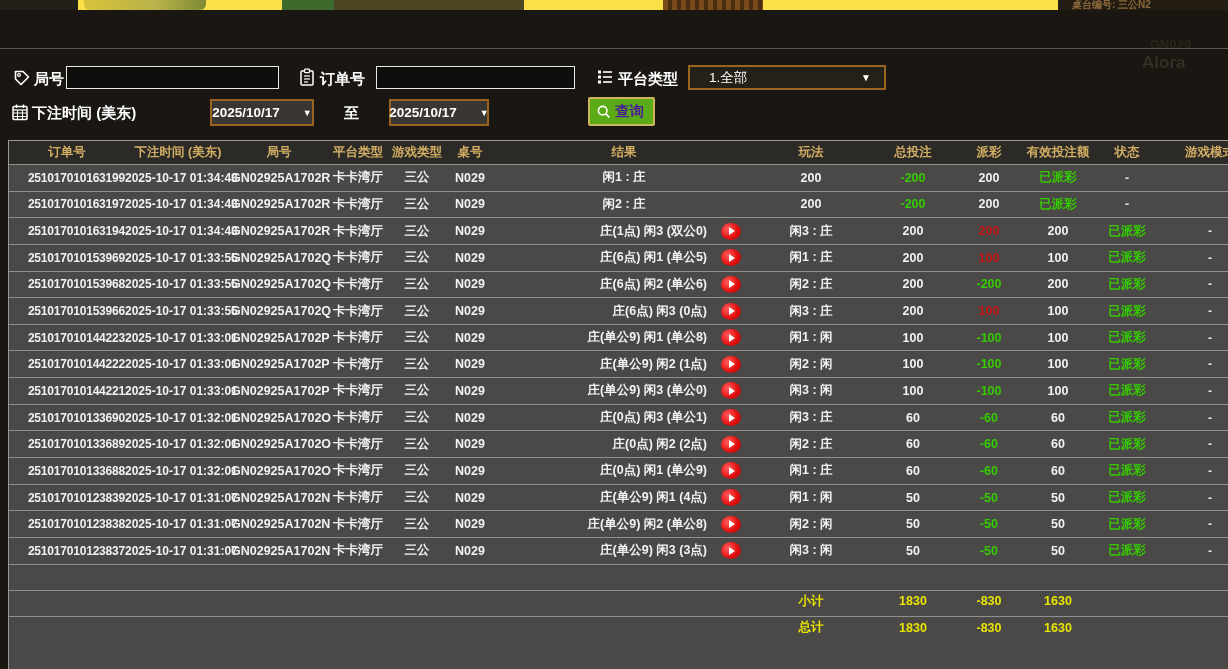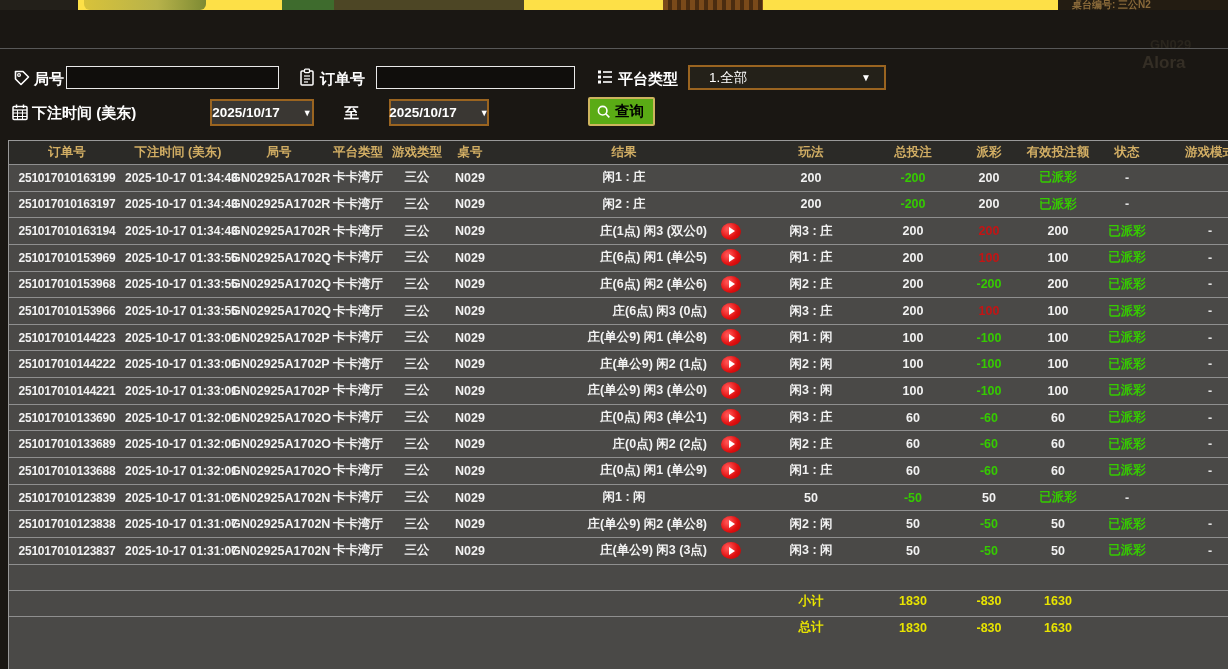--- a/index.html
+++ b/index.html
@@ -35,33 +35,33 @@
   #order-input{left:376px;top:66px;width:199px;}
   .selectbox{position:absolute;left:688px;top:65px;width:198px;height:25px;background:#242119;border:2px solid var(--orange);display:flex;align-items:center;cursor:pointer;}
   .selectbox .val{font-size:13.5px;font-weight:normal;color:#fff;padding-left:19px;flex:1;}
   .selectbox .arr{font-size:10px;color:#fff;padding-right:13px;}
   .datebox{position:absolute;top:99px;height:27px;background:#3a3733;border:2px solid var(--orange);display:flex;align-items:center;justify-content:center;gap:23px;cursor:pointer;}
   #date-from{left:210px;width:104px;}
   #date-to{left:389px;width:100px;}
   .datebox .dval{font-size:13.5px;font-weight:bold;color:#fff;}
   .datebox .arr{font-size:9px;color:#fff;}
   .searchbtn{position:absolute;left:588px;top:97px;height:29px;padding:0 9px 0 6px;background:var(--btn-green);border:2px solid #cdb45e;border-radius:2px;display:flex;align-items:center;gap:3px;cursor:pointer;}
-  .searchbtn .blabel{font-size:14.5px;font-weight:bold;color:#000000;}
+  .searchbtn .blabel{font-size:14.5px;font-weight:bold;color:#4c1d95;}
   .searchbtn svg{width:16px;height:16px;}
 
   
   .tablewrap{position:absolute;left:8px;top:140px;width:1252px;height:529px;background:var(--row-bg);border-left:1px solid #999;border-top:1px solid #999;}
   .trow{display:grid;grid-template-columns:116px 106px 96px 62px 56px 50px 258px 116px 88px 64px 74px 64px 102px;align-items:center;}
   .thead{height:23px;background:var(--head-bg);}
   .thead .cell{color:var(--gold);font-size:12.5px;font-weight:bold;}
   .tbody .trow,.tfoot .trow{height:26.65px;border-top:1px solid var(--divider);background:var(--row-bg);}
   .tfoot .trow.last{border-bottom:1px solid var(--divider);}
   .cell{text-align:center;font-size:12.5px;font-weight:bold;color:#f2f2f2;white-space:nowrap;overflow:visible;}
   .cell.c2{font-size:12px;}
-  .cell.c1{font-size:12px;letter-spacing:-0.2px;}
+  .cell.c1{font-size:12px;letter-spacing:-0.2px;text-align:right;}
   .cell.result{display:flex;align-items:center;justify-content:flex-end;gap:14px;padding-right:12px;}
   .cell .rtext{font-size:12.5px;font-weight:bold;}
   .payout.neg{color:var(--green);}
   .payout.pos{color:var(--red);}
   .status{color:var(--green);}
   .mode{color:#e0e0e0;}
   .play{width:20px;height:17px;border-radius:50%;background:radial-gradient(circle at 35% 35%,#ff5050 10%,#e01010 55%,#b40404 100%);display:flex;align-items:center;justify-content:center;cursor:pointer;flex:0 0 auto;}
   .play .tri{width:0;height:0;border-left:6px solid #fff;border-top:4px solid transparent;border-bottom:4px solid transparent;margin-left:2px;}
   .tfoot .cell{color:var(--yellow);margin-top:28px;}
 </style>
@@ -407,20 +407,26 @@
     <div class="cell mode">-</div>
   </div>
 
   <div class="trow">
     <div class="cell c1">251017010123839</div>
     <div class="cell c2">2025-10-17 01:31:07</div>
     <div class="cell">GN02925A1702N</div>
     <div class="cell">卡卡湾厅</div>
     <div class="cell">三公</div>
     <div class="cell">N029</div>
+    <div class="cell result">
+      <span class="rtext">庄(单公9) 闲1 (4点)</span>
+      <span class="play">
+            <span class="tri"></span>
+          </span>
+    </div>
     <div class="cell">闲1 : 闲</div>
     <div class="cell">50</div>
     <div class="cell payout neg">-50</div>
     <div class="cell">50</div>
     <div class="cell status">已派彩</div>
     <div class="cell mode">-</div>
   </div>
 
   <div class="trow">
     <div class="cell c1">251017010123838</div>

